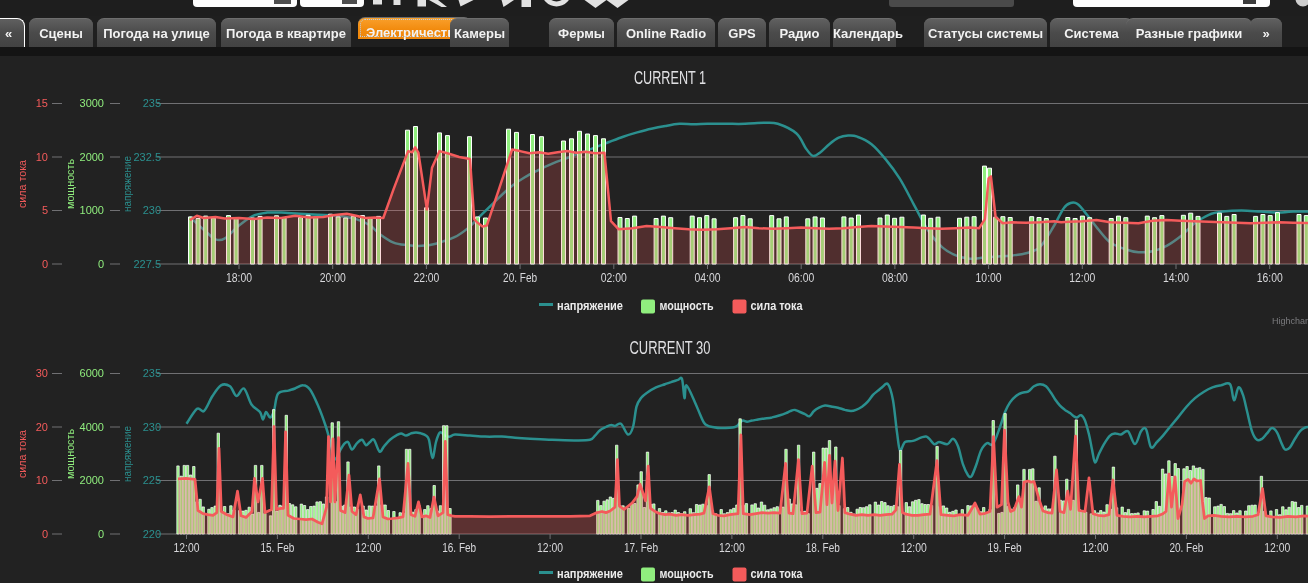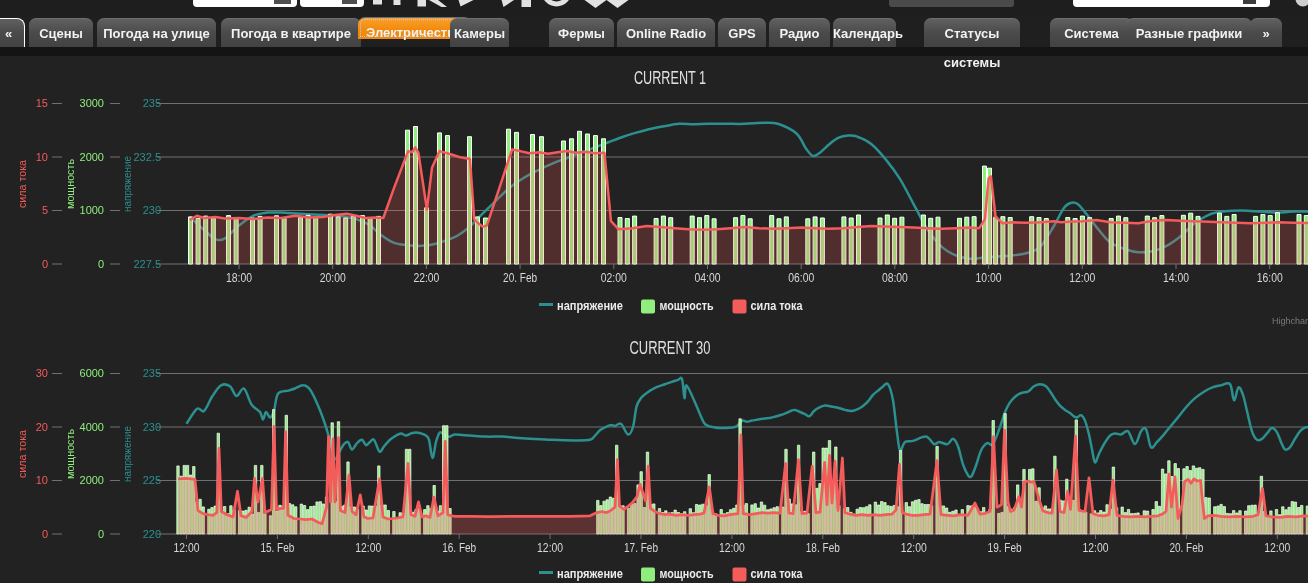--- a/index.html
+++ b/index.html
@@ -41,29 +41,29 @@
         <circle cx="556.5" cy="-8.5" r="10" fill="#1e1e1e"></circle>
         <rect x="889" y="-4" width="125" height="11" rx="3" fill="#4a4a4a"></rect>
         <rect x="1073" y="-6" width="197" height="13" rx="4" fill="#fdfdfd"></rect>
         <rect x="1243" y="0" width="13" height="4" fill="#3c3c3c"></rect>
         <circle cx="1303" cy="-1" r="7.5" fill="#cecece"></circle>
       </svg></div>
 <div id="tabbar">
       <div class="tab first" style="left:-8px;width:33px">«</div>
       <div class="tab" style="left:29px;width:64px">Сцены</div>
       <div class="tab" style="left:97px;width:119px">Погода на улице</div>
-      <div class="tab" style="left:221px;width:140px">Погода в квартире</div>
+      <div class="tab" style="left:221px;width:130px">Погода в квартире</div>
       <div class="tab act" style="left:358px;width:113px">Электричество</div>
       <div class="tab" style="left:450px;width:59px">Камеры</div>
       <div class="tab" style="left:549px;width:65px">Фермы</div>
       <div class="tab" style="left:617px;width:98px">Online Radio</div>
       <div class="tab" style="left:718px;width:48px">GPS</div>
       <div class="tab" style="left:769px;width:61px">Радио</div>
       <div class="tab" style="left:833px;width:63px">Календарь</div>
-      <div class="tab" style="left:924px;width:96px">Статусы системы</div>
+      <div class="tab" style="left:924px;width:123px">Статусы системы</div>
       <div class="tab" style="left:1050px;width:83px">Система</div>
       <div class="tab" style="left:1126px;width:126px">Разные графики</div>
       <div class="tab" style="left:1250px;width:32px">»</div>
     </div>
 <div id="understrip"></div>
 <div id="c1"><svg width="1340" height="270" font-family="Liberation Sans, sans-serif" font-size="11">
         <text x="670" y="28" text-anchor="middle" textLength="72" lengthAdjust="spacingAndGlyphs" font-size="18" fill="#e0e0e3">CURRENT 1</text>
         <path d="M167 47.5H1340M167 101H1340M167 154.5H1340M167 208H1340" stroke="#707073" stroke-width="1" fill="none"></path>
         <path d="M52 47.5H62M110 47.5H120M157 47.5H167M52 101H62M110 101H120M157 101H167M52 154.5H62M110 154.5H120M157 154.5H167M52 208H62M110 208H120M157 208H167" stroke="#707073" stroke-width="1" fill="none"></path>
         <text x="48" y="51" text-anchor="end" fill="#f45b5b">15</text>

